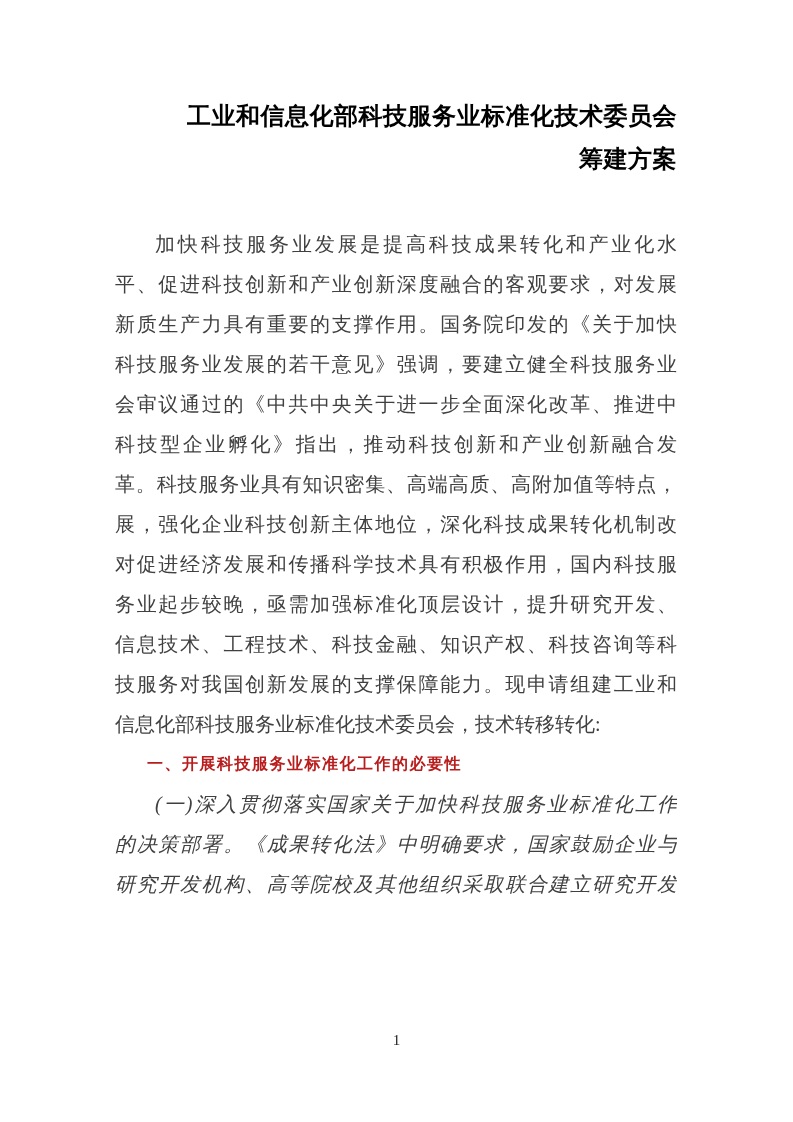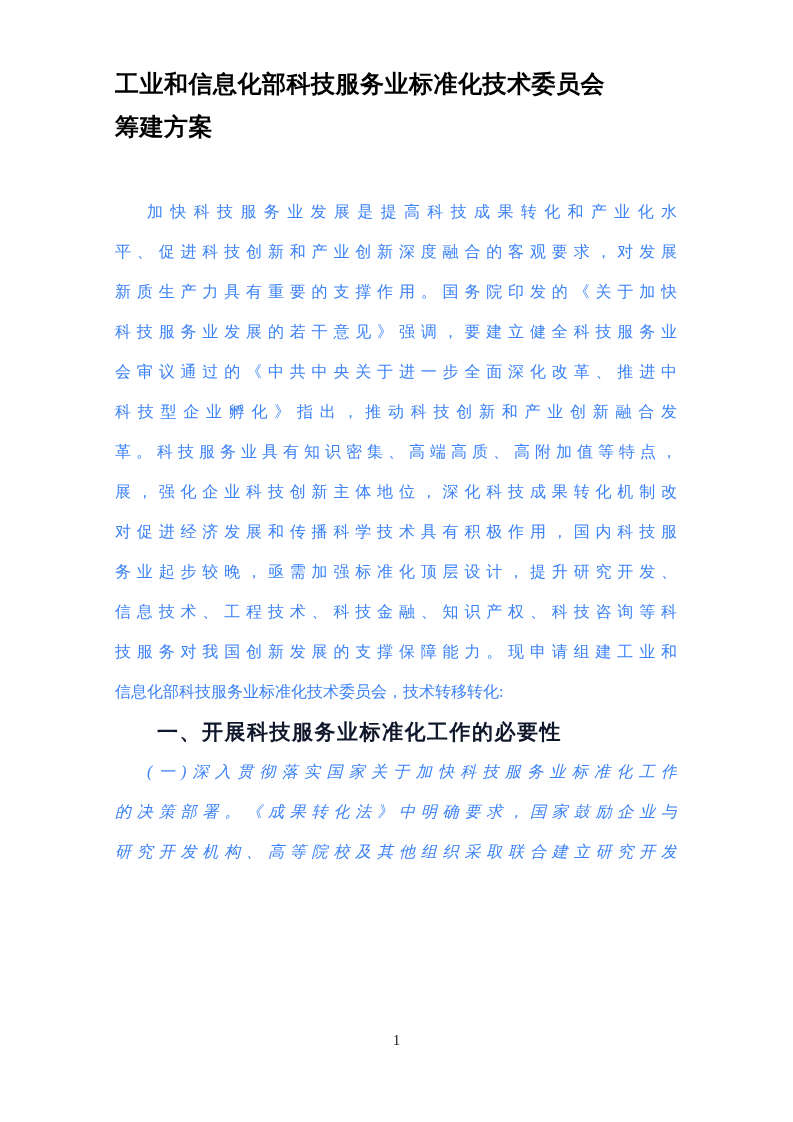--- a/index.html
+++ b/index.html
@@ -17,60 +17,60 @@
     overflow: hidden;
     margin: 0 auto;
   }
   .content {
     position: absolute;
     left: 115px;
     right: 116px;
     top: 0;
   }
   .doc-title {
-    margin-top: 62px;
-    text-align: left;
+    margin-top: 94px;
+    text-align: right;
     font-family: "Liberation Sans", sans-serif;
     font-weight: bold;
     font-size: 24px;
     line-height: 43px;
     letter-spacing: 0.5px;
     color: #000000;
   }
   .body-text {
     margin-top: 44px;
   }
   .para .line {
-    font-size: 16px;
+    font-size: 20px;
     line-height: 40px;
     height: 40px;
     overflow: hidden;
     text-align: justify;
     text-align-last: justify;
     text-justify: inter-character;
-    color: #3b82f6;
+    color: #404040;
   }
   .para .line.indent {
     text-indent: 2em;
   }
   .para .line.no-justify {
     text-align-last: left;
   }
   .para.kaiti .line {
     font-style: italic;
   }
   .heading-line {
     font-family: "Liberation Sans", sans-serif;
     font-weight: bold;
-    font-size: 21px;
+    font-size: 16px;
     line-height: 40px;
     height: 40px;
     text-indent: 2em;
     letter-spacing: 1.5px;
-    color: #0f172a;
+    color: #b91c1c;
     overflow: hidden;
   }
   .page-number {
     position: absolute;
     left: 0;
     right: 0;
     top: 1030px;
     text-align: center;
     font-size: 15px;
     line-height: 20px;

